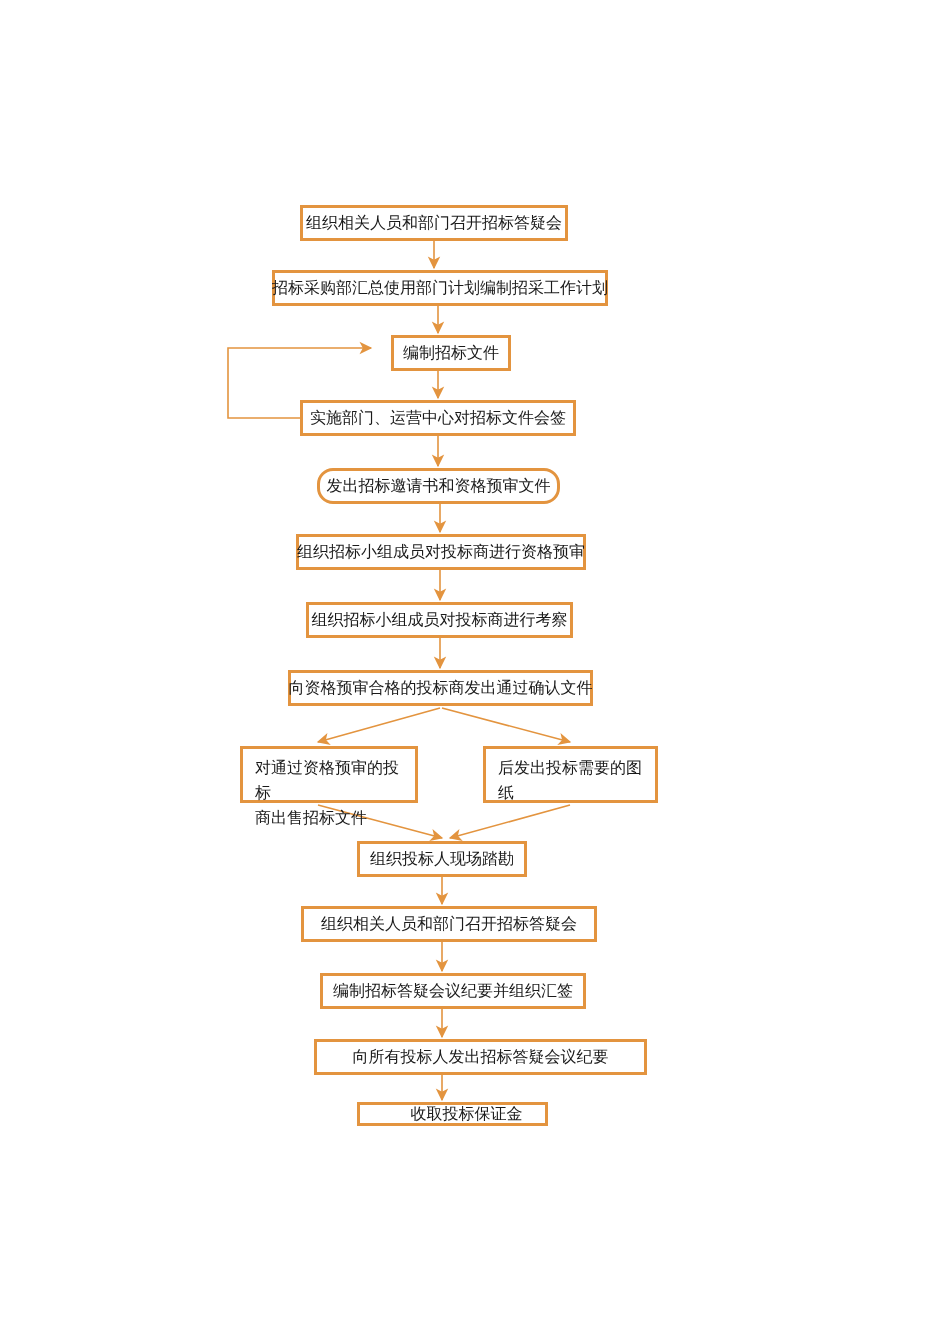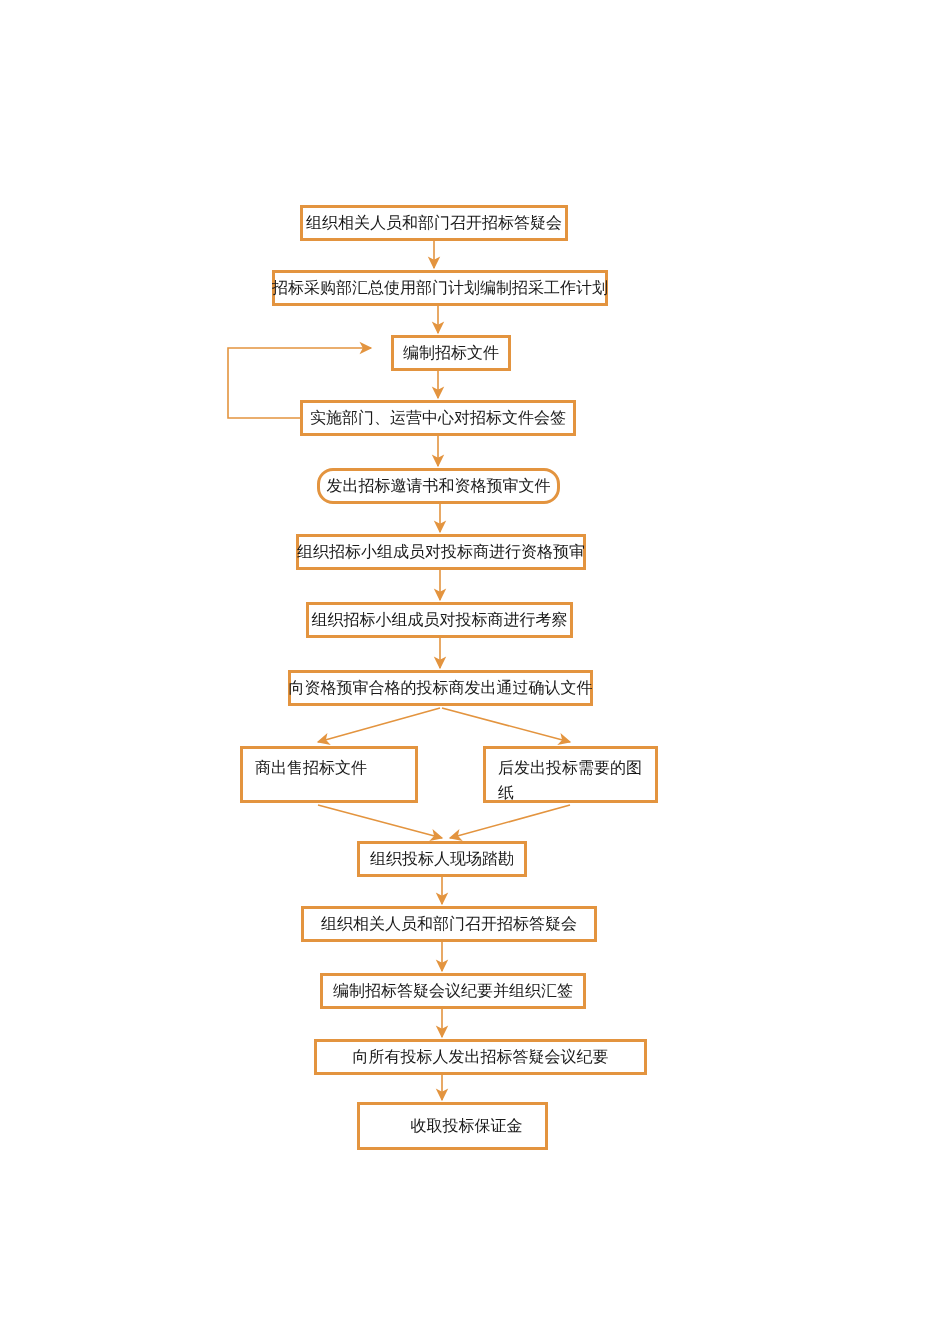--- a/index.html
+++ b/index.html
@@ -130,30 +130,31 @@
 
   <div class="node" style="left:317px;top:468px;width:243px;height:36px;border-radius:16px;">发出招标邀请书和资格预审文件</div>
 
   <div class="node" style="left:296px;top:534px;width:290px;height:36px;">组织招标小组成员对投标商进行资格预审</div>
 
   <div class="node" style="left:306px;top:602px;width:267px;height:36px;">组织招标小组成员对投标商进行考察</div>
 
   <div class="node" style="left:288px;top:670px;width:305px;height:36px;">向资格预审合格的投标商发出通过确认文件</div>
 
   <div class="node two-line" style="left:240px;top:746px;width:178px;height:57px;">
+    <span class="ln">对通过资格预审的投标</span>
     <span class="ln">商出售招标文件</span>
   </div>
 
   <div class="node two-line" style="left:483px;top:746px;width:175px;height:57px;">
     <span class="ln">后发出投标需要的图纸</span>
   </div>
 
   <div class="node" style="left:357px;top:841px;width:170px;height:36px;">组织投标人现场踏勘</div>
 
   <div class="node" style="left:301px;top:906px;width:296px;height:36px;">组织相关人员和部门召开招标答疑会</div>
 
   <div class="node" style="left:320px;top:973px;width:266px;height:36px;">编制招标答疑会议纪要并组织汇签</div>
 
   <div class="node" style="left:314px;top:1039px;width:333px;height:36px;">向所有投标人发出招标答疑会议纪要</div>
 
-  <div class="node" style="left:357px;top:1102px;width:191px;height:48px;padding-left:28px;">收取投标保证金</div>
+  <div class="node" style="left:357px;top:1102px;width:191px;height:24px;padding-left:28px;">收取投标保证金</div>
 
 </div>
 
 </body></html>

